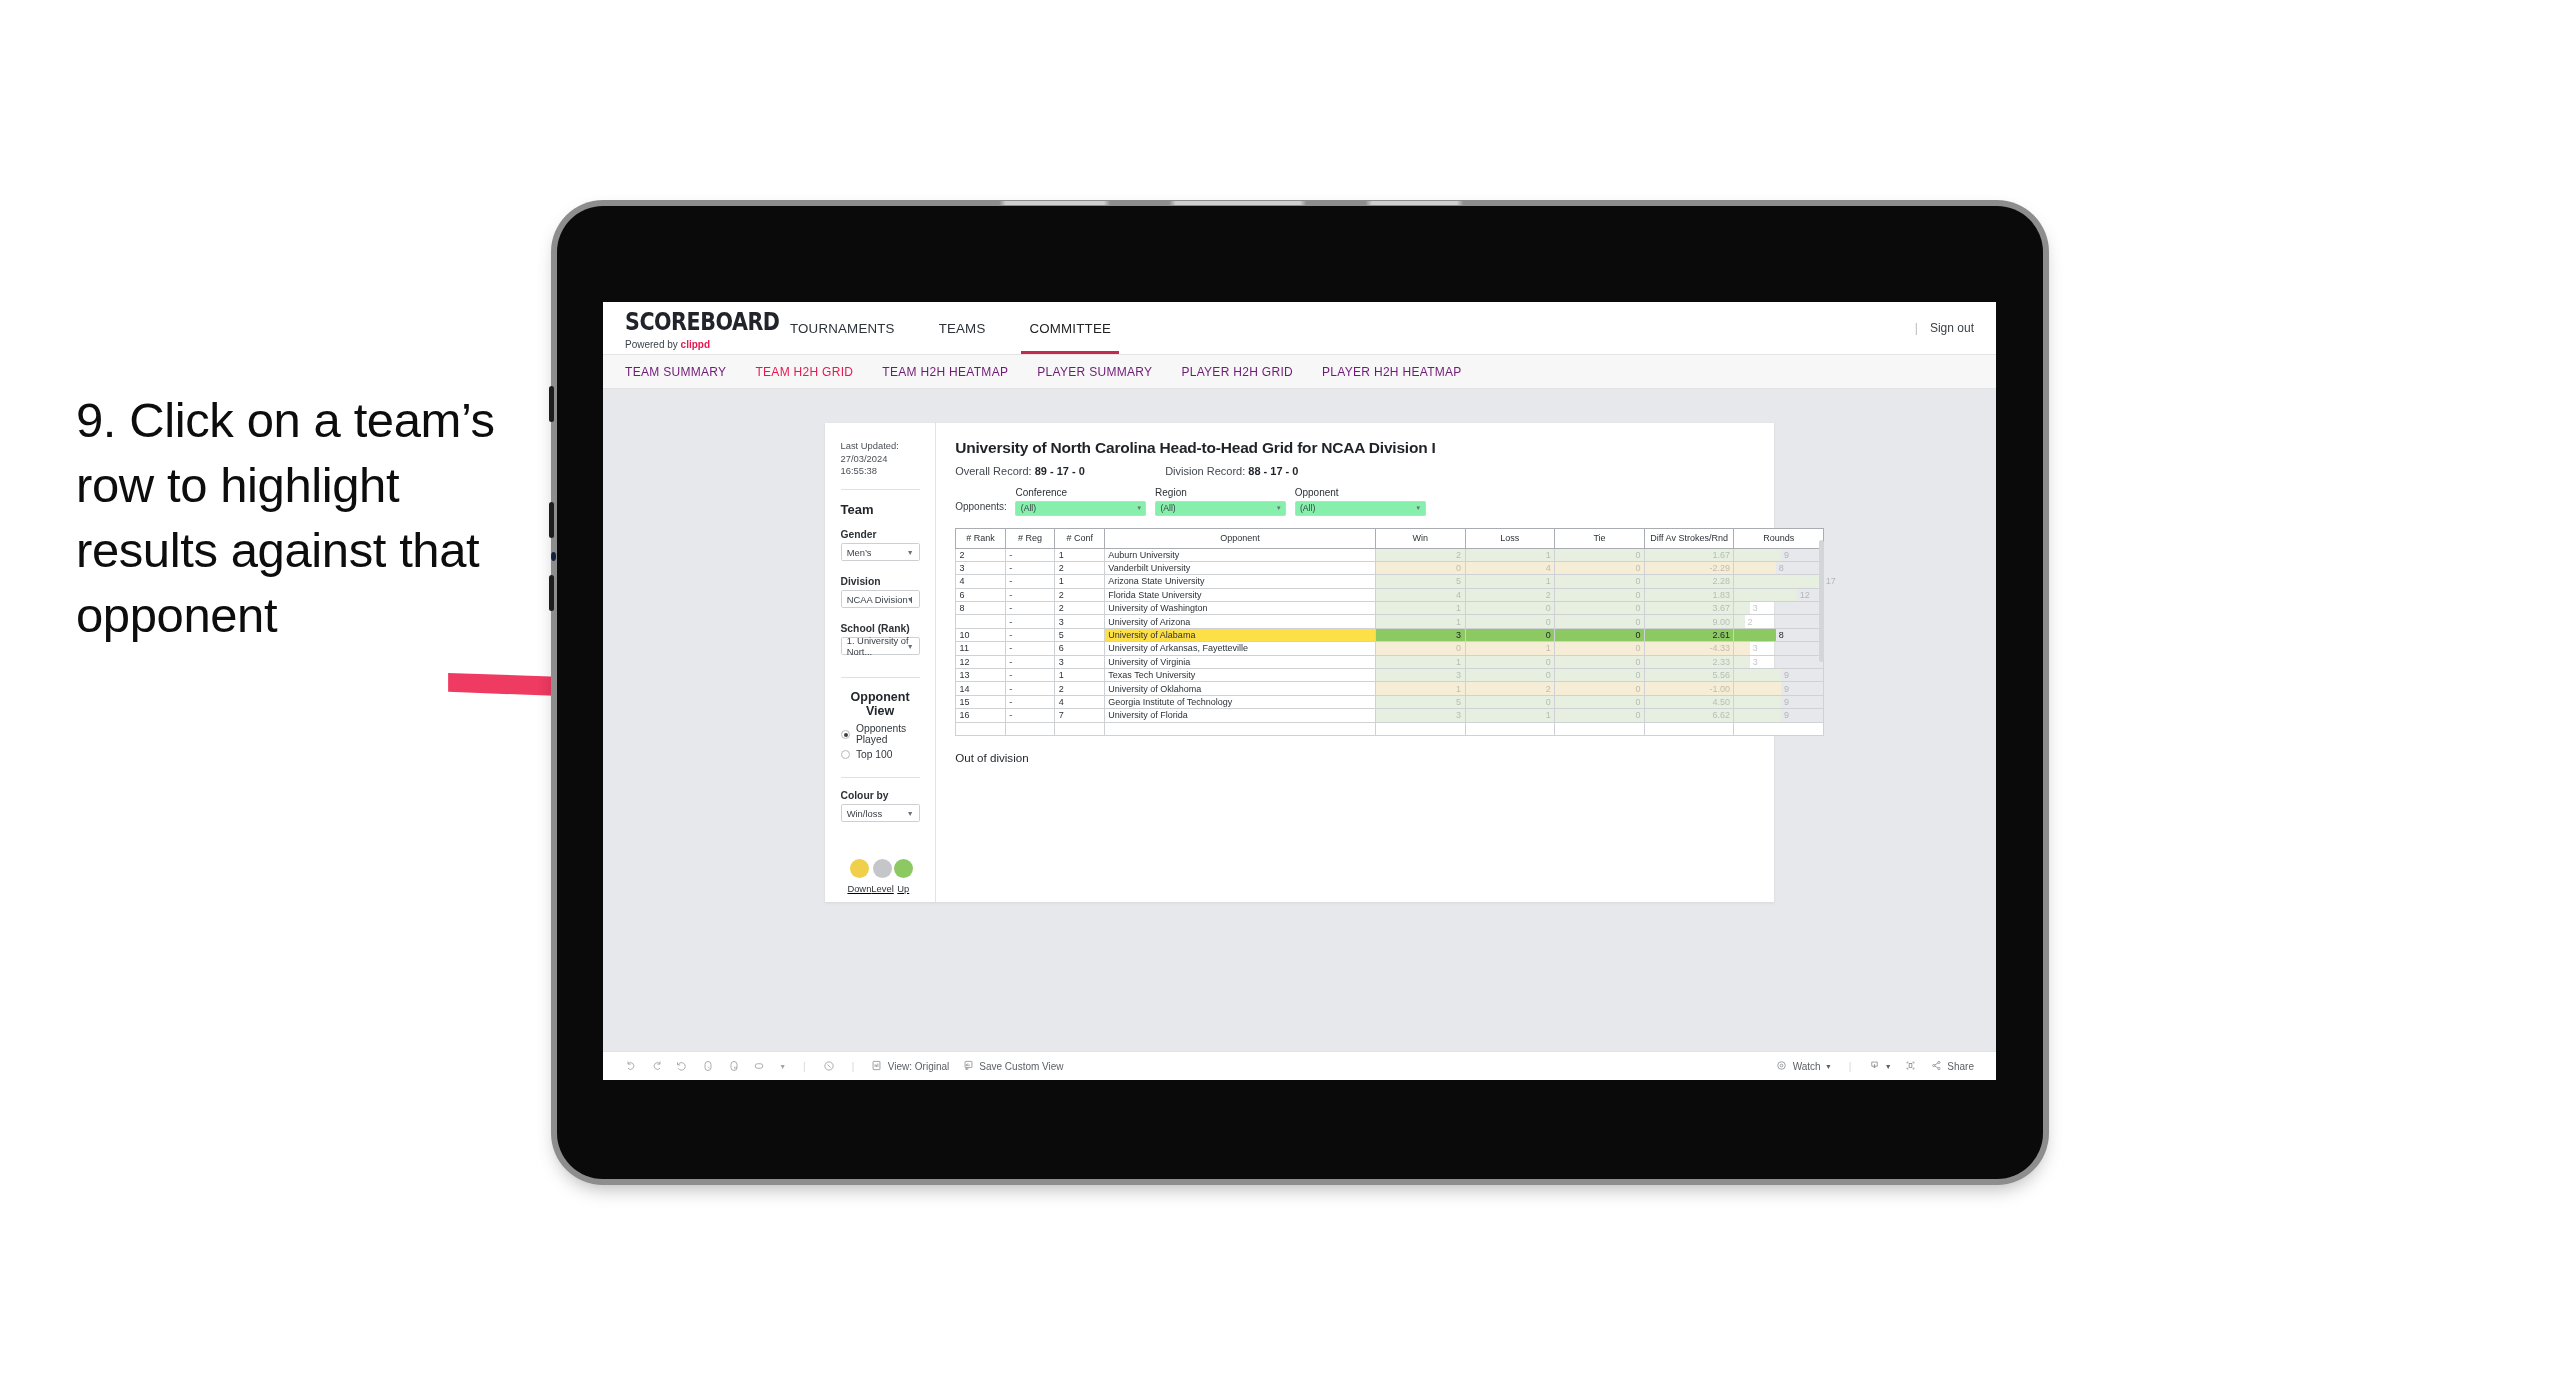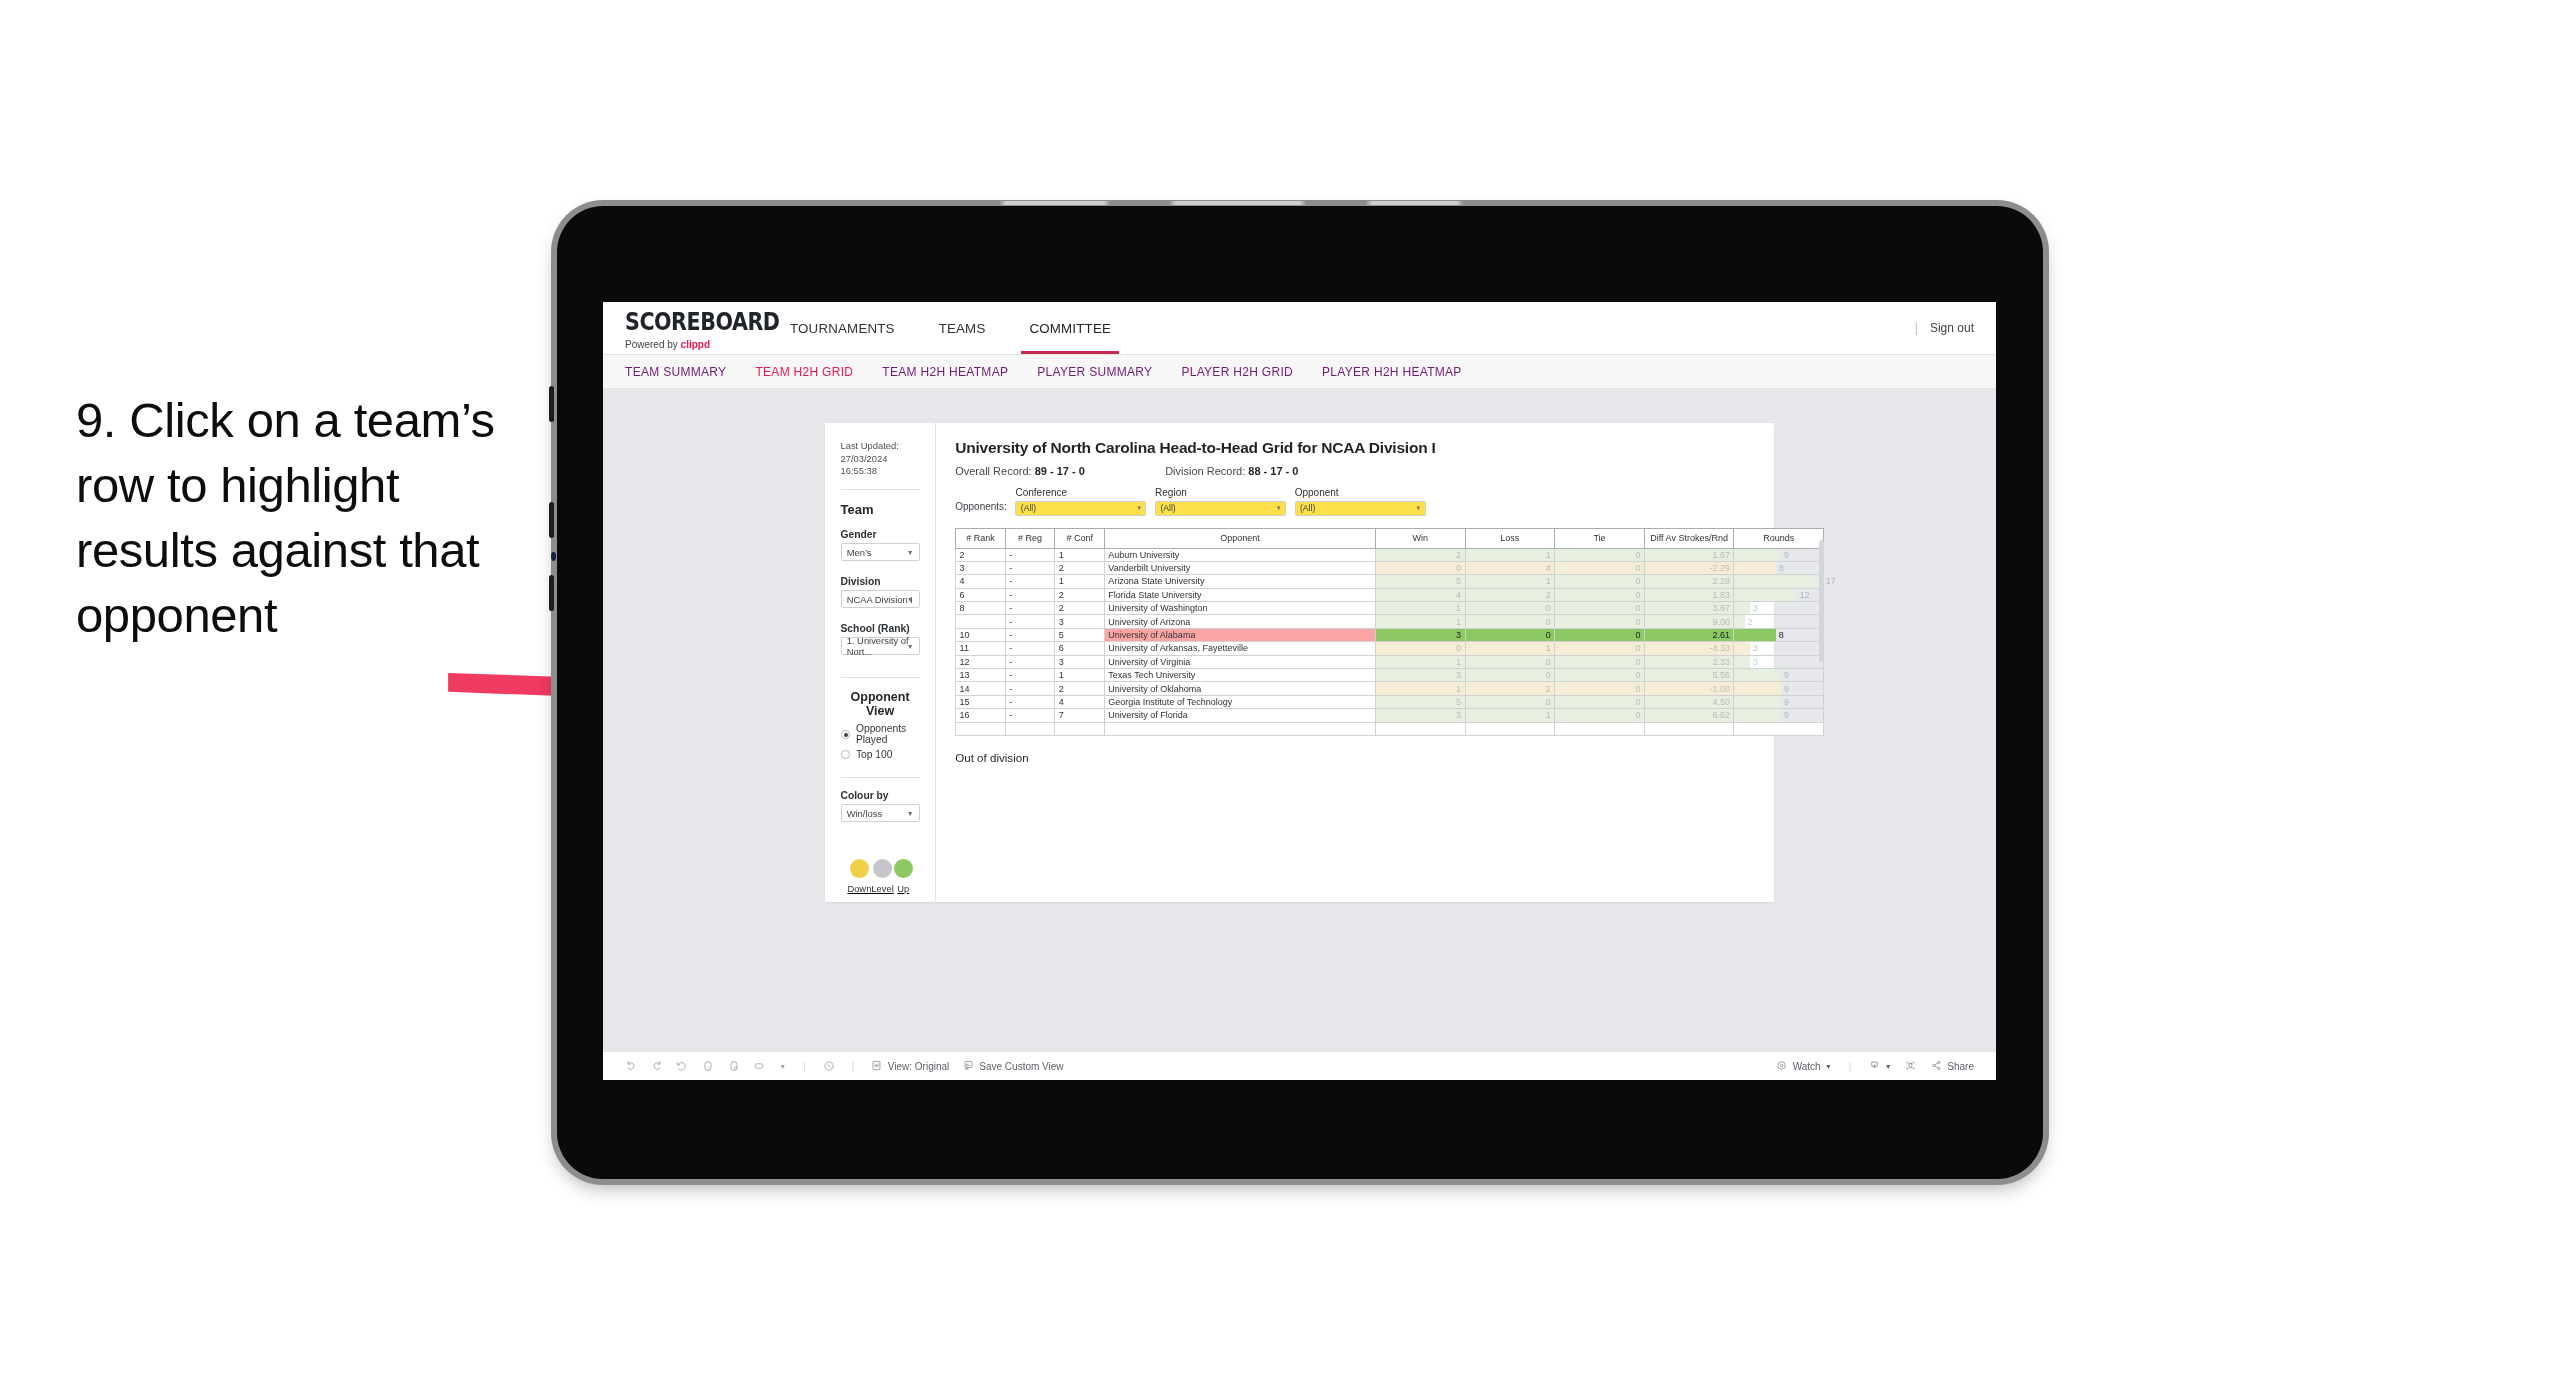--- a/index.html
+++ b/index.html
@@ -123,21 +123,21 @@
   .report { flex:1; padding: 15.5px 17px 0 19px; position:relative; }
   .rep-title { font-size: 15.5px; font-weight:700; color:#1f2328; letter-spacing:-0.2px; }
   .rec-row { display:flex; margin-top: 8.6px; font-size: 11px; color:#43484e; }
   .rec-row .a { width: 210px; }
   .rec-row b { color:#1f2328; font-weight:700; }
   .filters { display:flex; align-items:flex-end; margin-top: 10.3px; gap: 8.6px; }
   .flabel-inline { font-size:10px; color:#3a3f45; padding-bottom: 3.4px; }
   .fgroup { width: 131px; }
   .fgroup .fttl { font-size:10px; color:#2c3136; margin-bottom:2.6px; }
   .fsel {
-    height: 14.6px; border:0.9px solid #cdcfd2; background:#fde047; border-radius:1.7px;
+    height: 14.6px; border:0.9px solid #cdcfd2; background:#86efac; border-radius:1.7px;
     display:flex; align-items:center; padding:0 4.3px; font-size:8.6px; color:#3a3f45; position:relative; cursor:pointer;
   }
   .fsel .caret { position:absolute; right:3.4px; font-size:6px; color:#6d7176; }
 
   
   table.grid { border-collapse: collapse; margin-top: 12px; width: 869px; table-layout: fixed; font-size: 9px; color:#2d3237; }
   table.grid th {
     border:0.9px solid #a9acb0; background:#fff; font-weight:400; font-size:9px; color:#2d3237;
     padding: 4.3px 1.7px; line-height:1.15; vertical-align:middle;
   }
@@ -145,21 +145,21 @@
   .c-rank, .c-reg, .c-conf { width:26px; }
   .c-opp { width:142px; }
   .c-num { width:47px; }
   .c-diff { width:47px; }
   .c-rounds { width:47px; }
   .cell { padding: 0 3.4px; height:100%; display:flex; align-items:center; }
   .cell.l { justify-content:flex-start; }
   .cell.r { justify-content:flex-end; }
   tr.row .num { color: rgba(70,76,82,0.30); }
   tr.row.sel .num { color:#1e2227; }
-  tr.row.sel td.oppname { background:#fca5a5; }
+  tr.row.sel td.oppname { background:#fde047; }
   td.win { background:#e6efe0; }
   td.loss { background:#f6edd6; }
   tr.row.sel td.win { background:#8cc963; }
   
   .rcell { position:relative; height:100%; }
   .rbar { position:absolute; left:0; top:0; bottom:0; }
   .rlabel { position:absolute; top:0; bottom:0; display:flex; align-items:center; padding-left:2.6px; }
   .empty-rows td { border:0.9px solid #cfd2d5; background:#fff; height:60px; }
 
   

